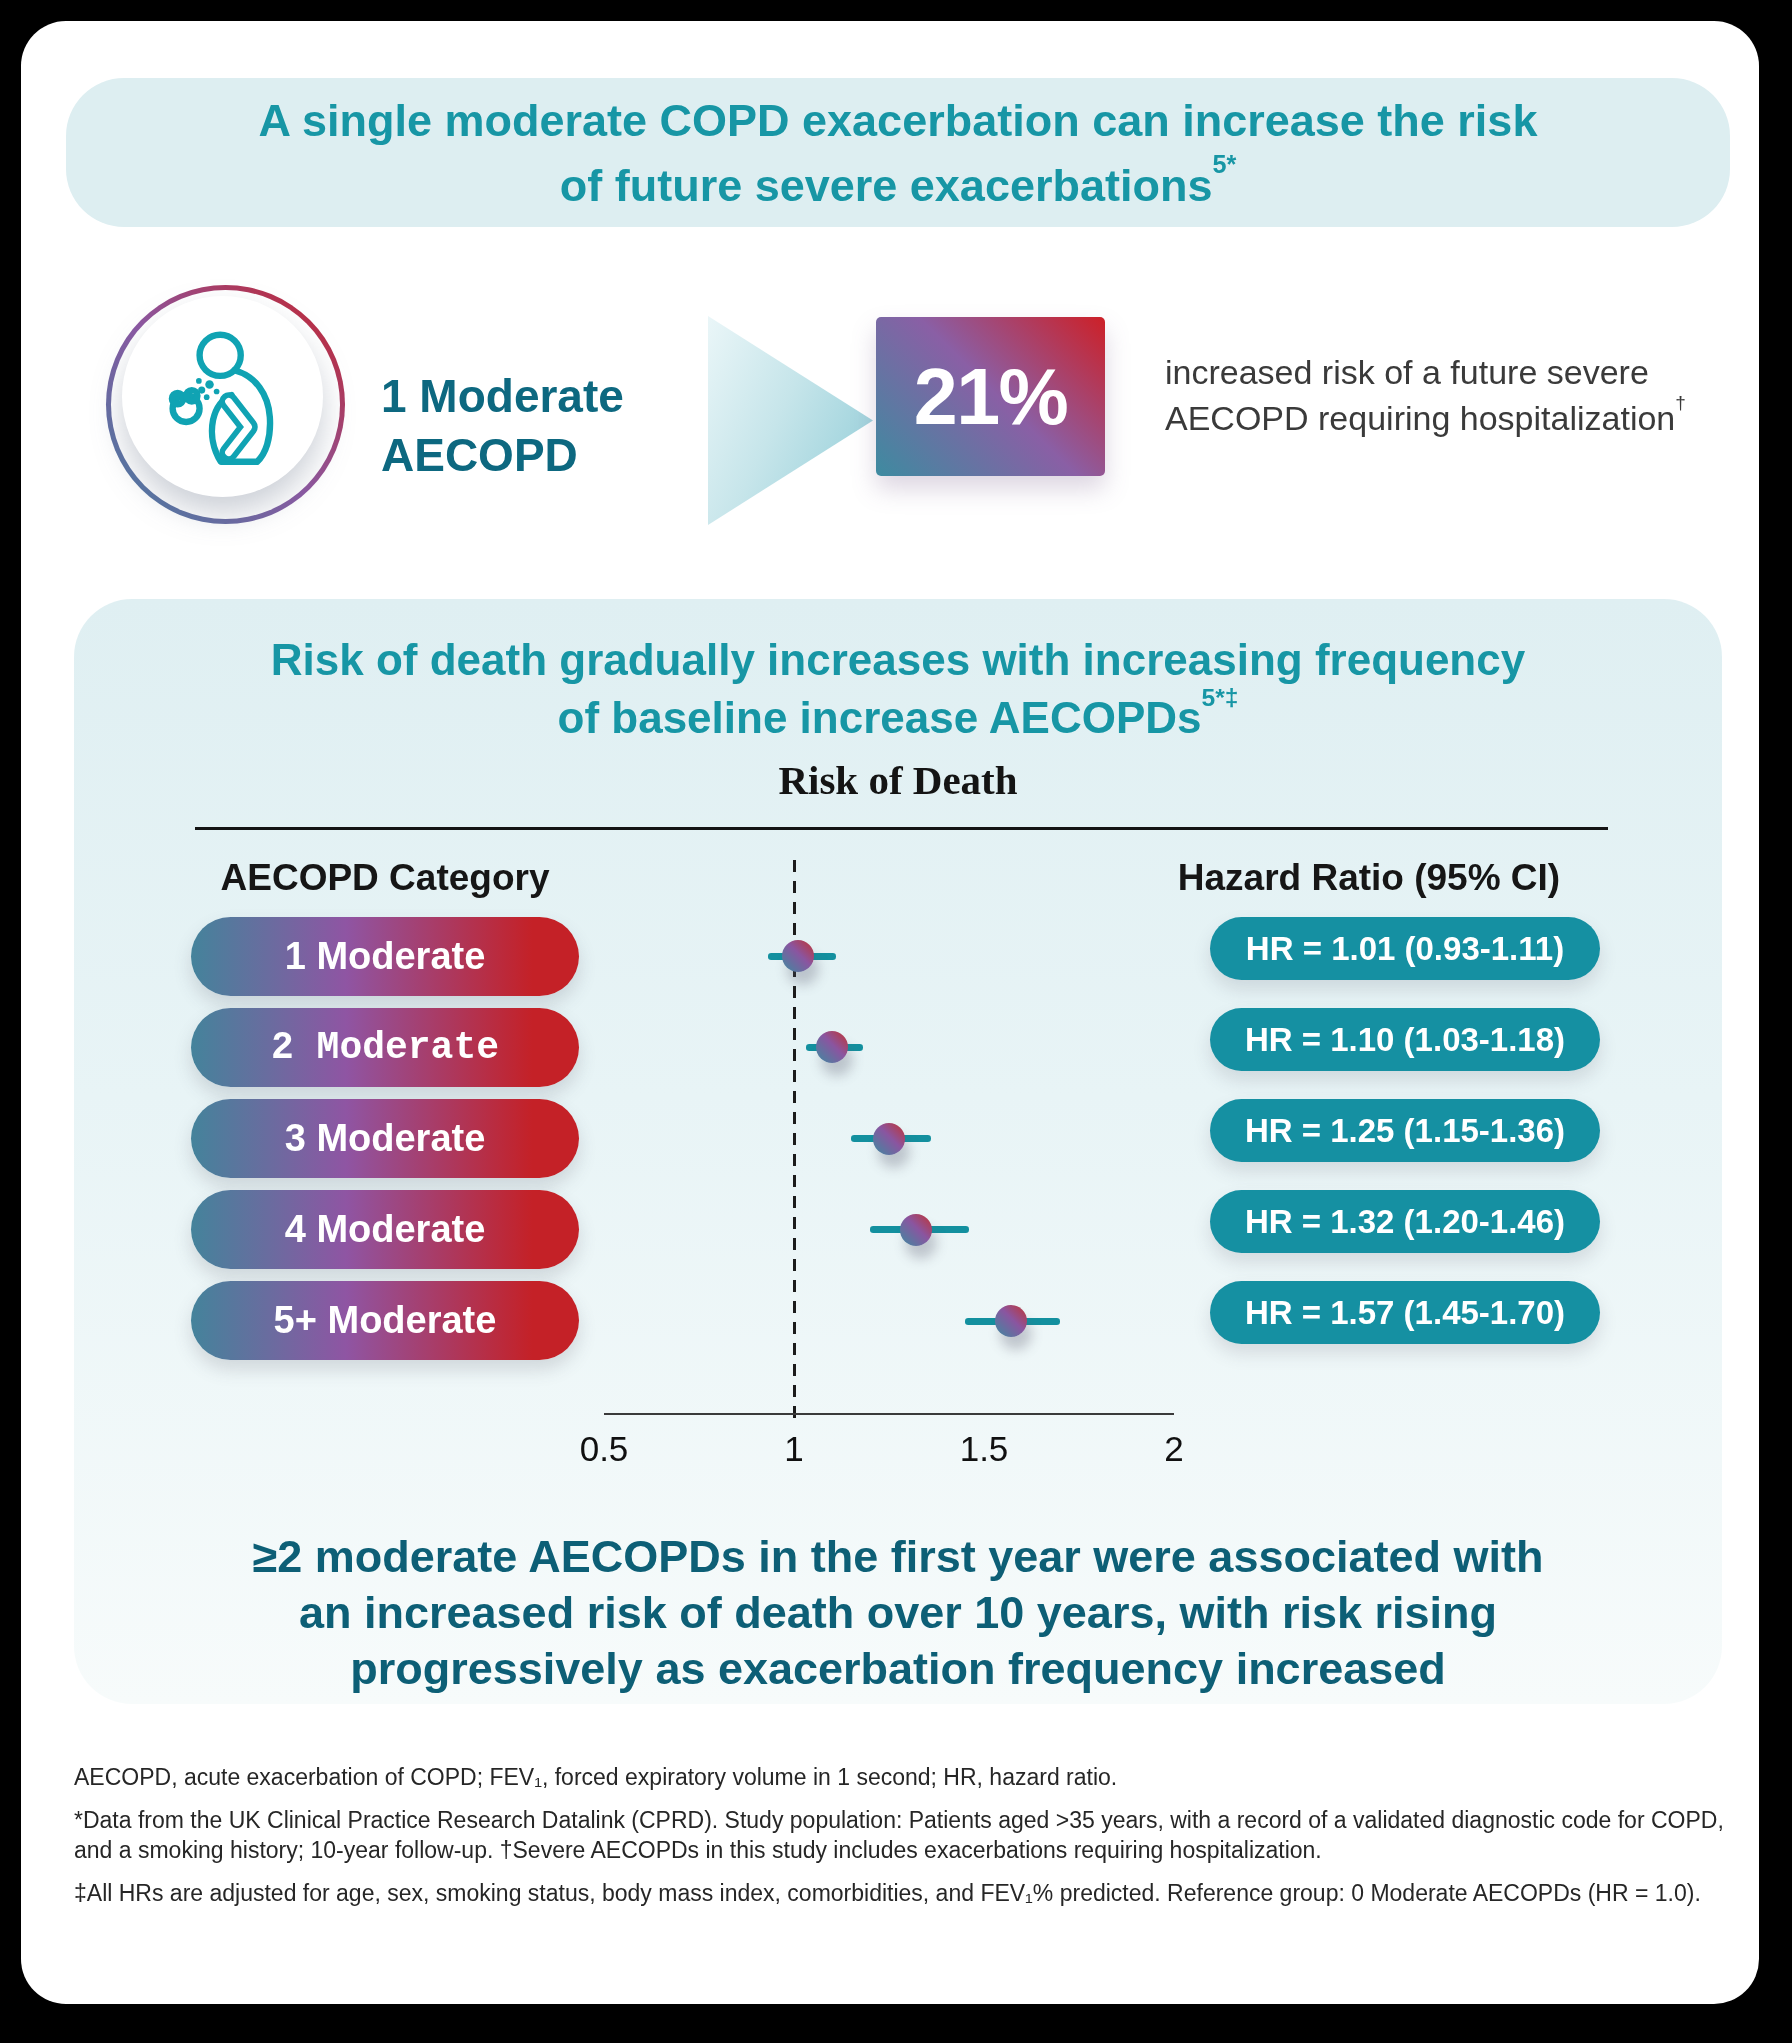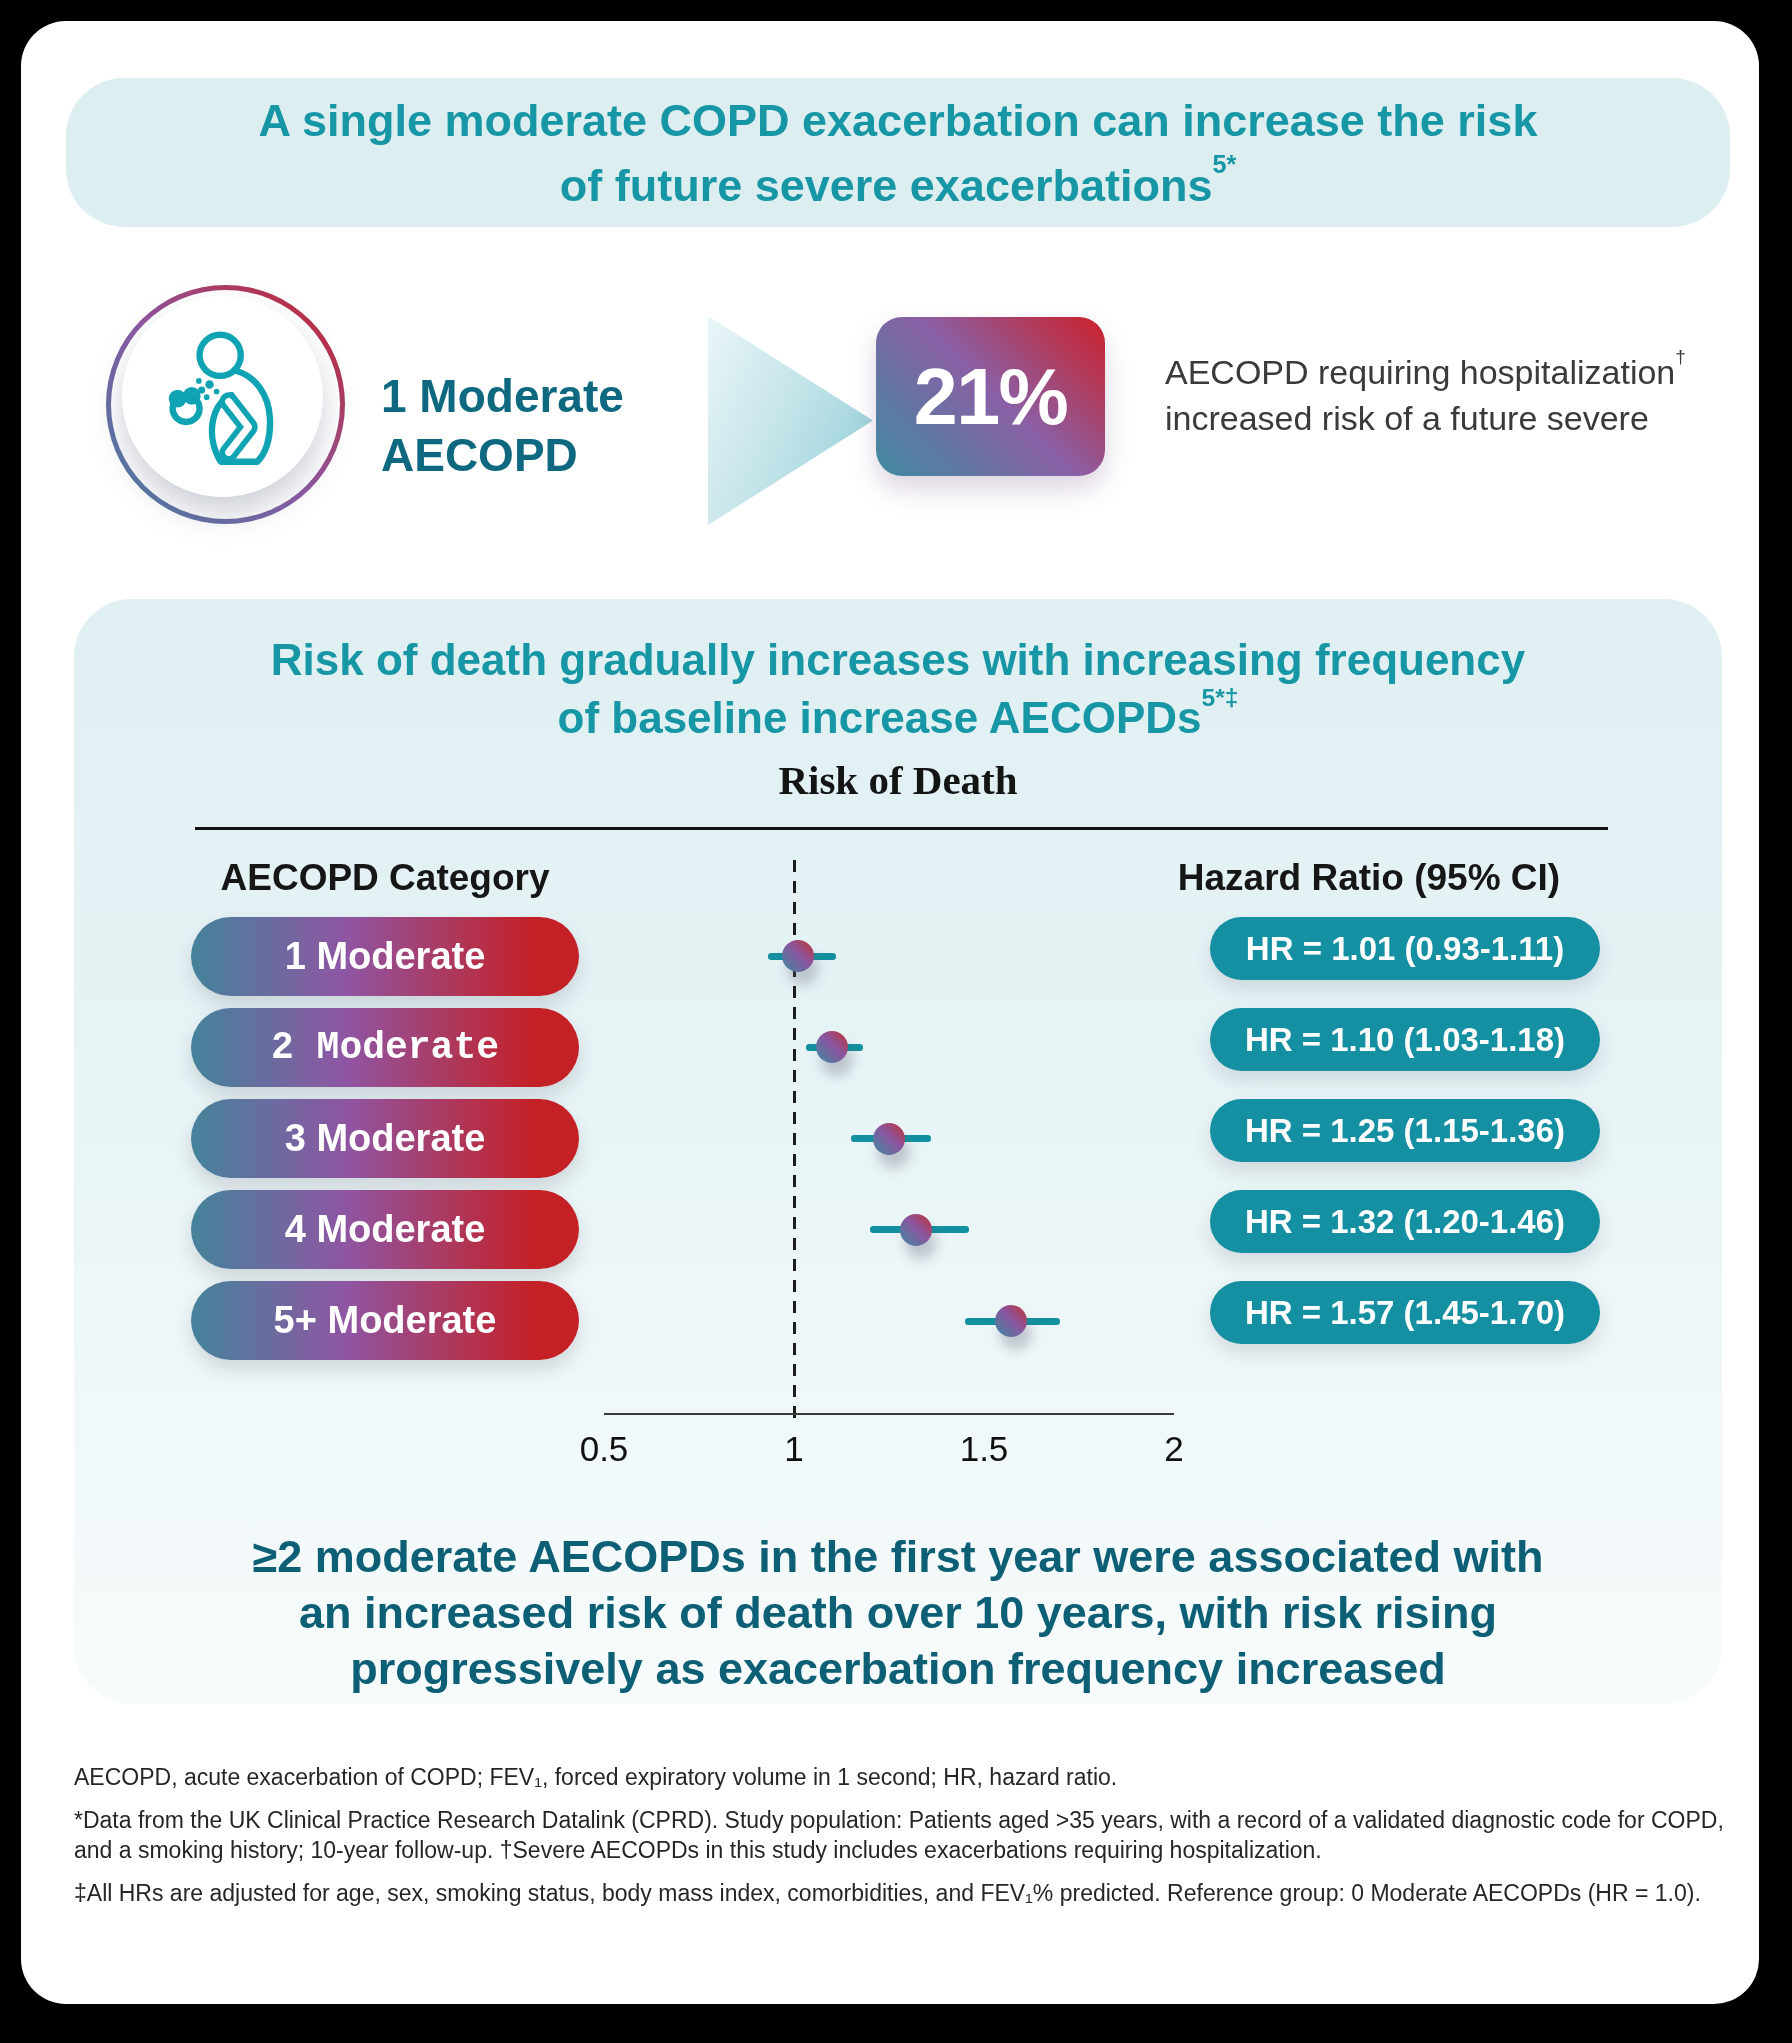--- a/index.html
+++ b/index.html
@@ -33,21 +33,21 @@
     background:#fff;box-shadow:0 16px 30.5px rgba(110,120,140,.35);
     display:flex;align-items:center;justify-content:center;
   }
   .hl-label{left:360px;top:346px;font-size:46px;font-weight:bold;color:#0d6880;line-height:59px;}
   .arrow{
     left:687px;top:295px;width:165px;height:209px;
     background:linear-gradient(115deg,#eaf6f8 0%,#c6e5ea 45%,#8fccd7 100%);
     clip-path:polygon(0 0,100% 50%,0 100%);
   }
   .stat-badge{
-    left:855px;top:296px;width:229px;height:159px;border-radius:26px;
+    left:855px;top:296px;width:229px;height:159px;border-radius:5px;
     background:linear-gradient(45deg,#3d8ba0 0%,#8a5fa5 52%,#cd2027 100%);
     display:flex;align-items:center;justify-content:center;
     color:#fff;font-size:79px;font-weight:bold;letter-spacing:-1.6px;
     box-shadow:0 13px 24px rgba(120,90,140,.25);
   }
   .stat-desc{left:1144px;top:328px;width:577px;font-size:34px;color:#3a3a3a;line-height:46px;}
 
   
   .panel{
     left:53px;top:578px;width:1648px;height:1105px;border-radius:58px;
@@ -130,22 +130,22 @@
   </div>
   <div class="abs hl-label">
     <div>1 Moderate</div>
     <div>AECOPD</div>
   </div>
   <div class="abs arrow"></div>
   <div class="abs stat-badge">
     <span>21%</span>
   </div>
   <div class="abs stat-desc">
+    <div>increased risk of a future severe</div>
     <div><span>AECOPD requiring hospitalization</span><sup>†</sup></div>
-    <div>increased risk of a future severe</div>
   </div>
 
   <div class="abs panel"></div>
   <div class="abs panel-heading">
     <div>Risk of death gradually increases with increasing frequency</div>
     <div><span>of baseline increase AECOPDs</span><sup>5*‡</sup></div>
   </div>
   <div class="abs chart-title">Risk of Death</div>
   <div class="abs chart-rule"></div>
   <div class="abs col-header left">AECOPD Category</div>

